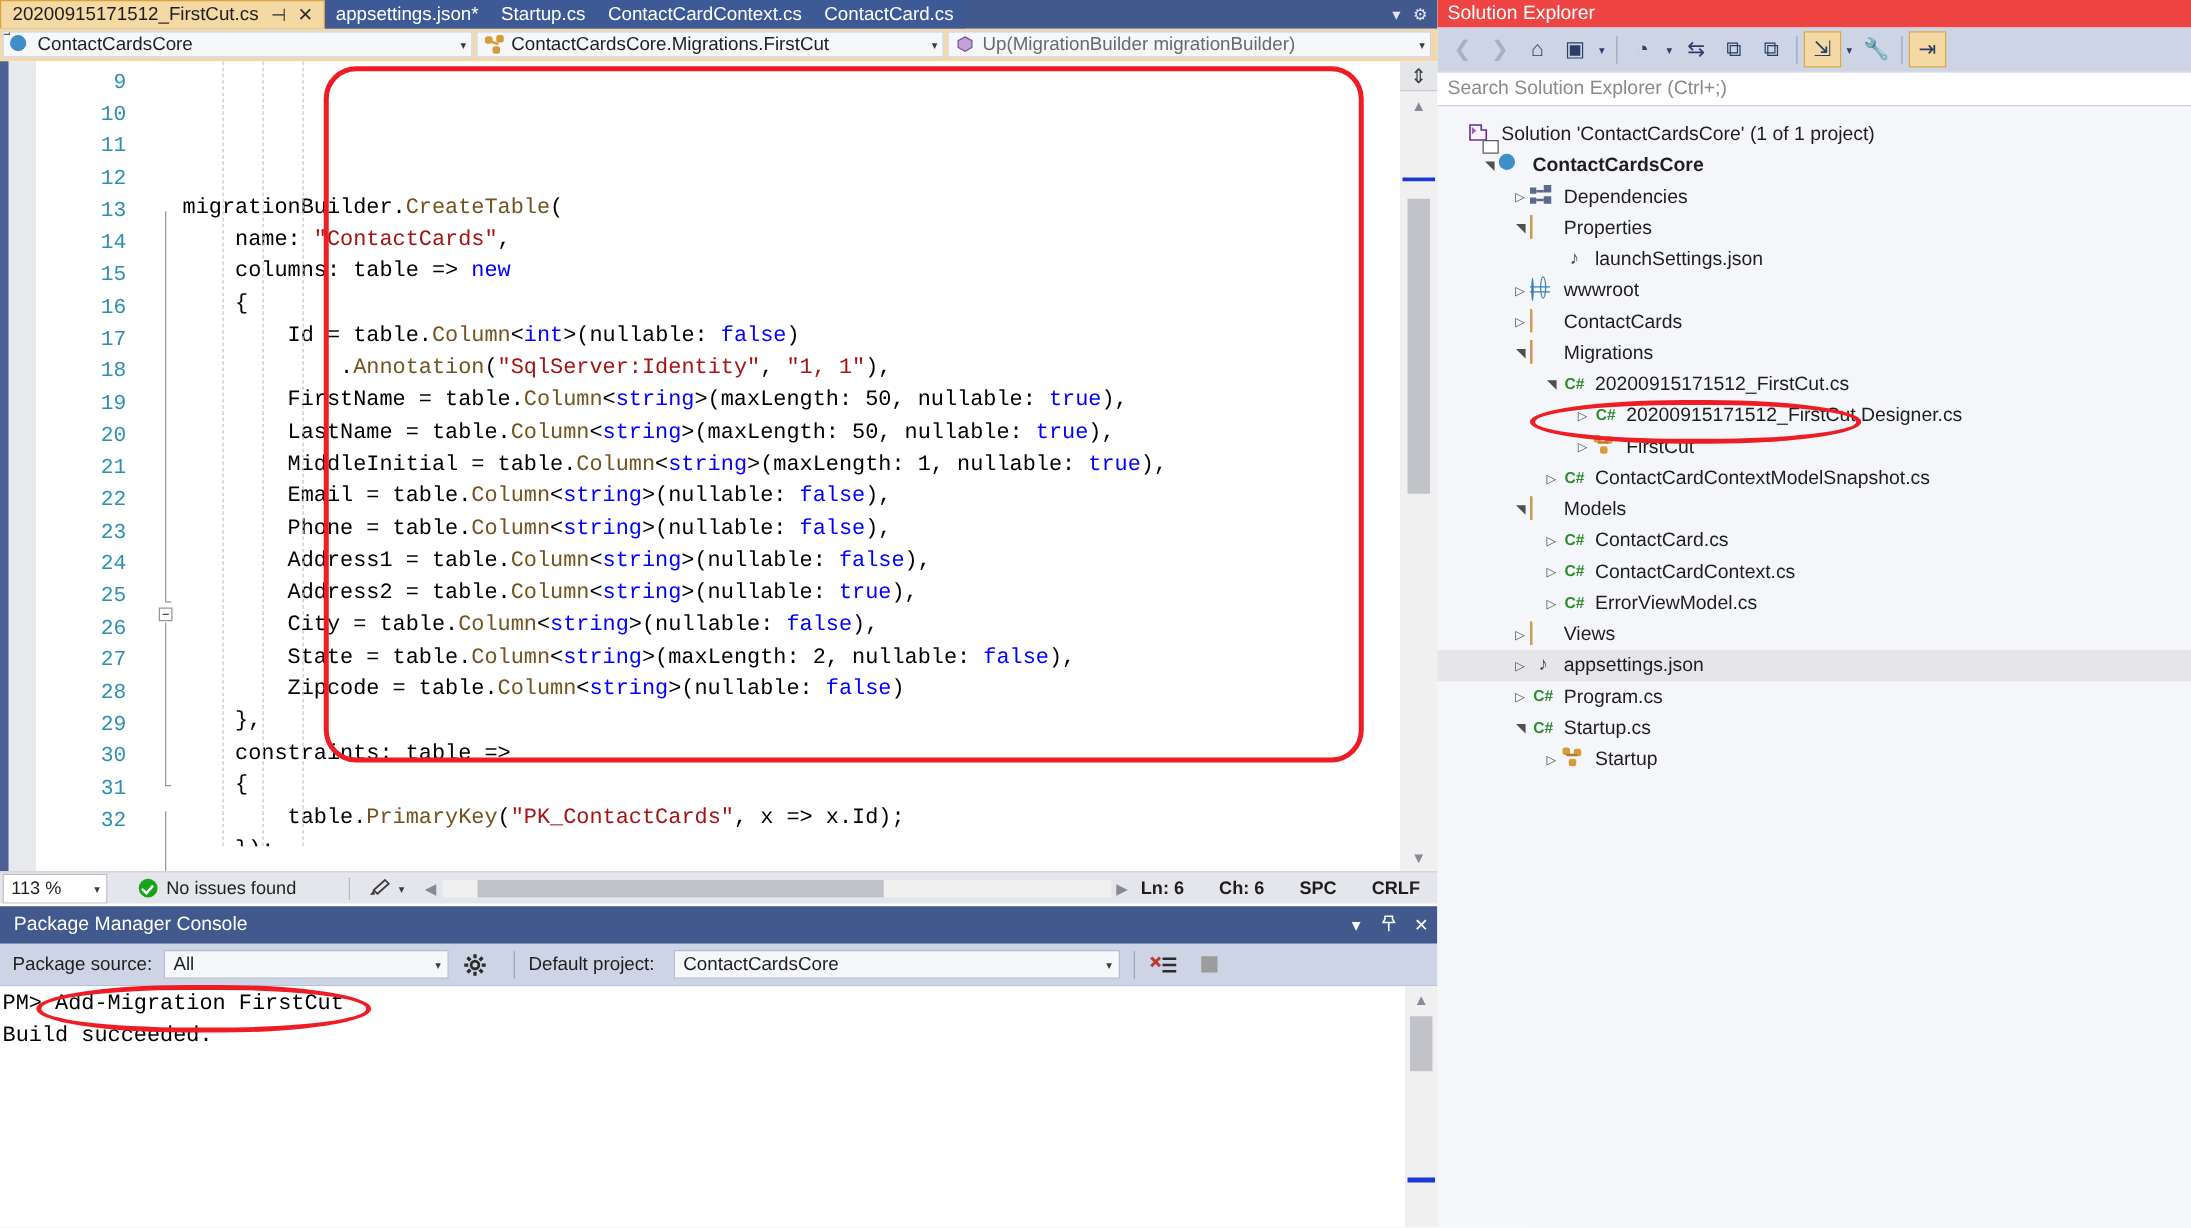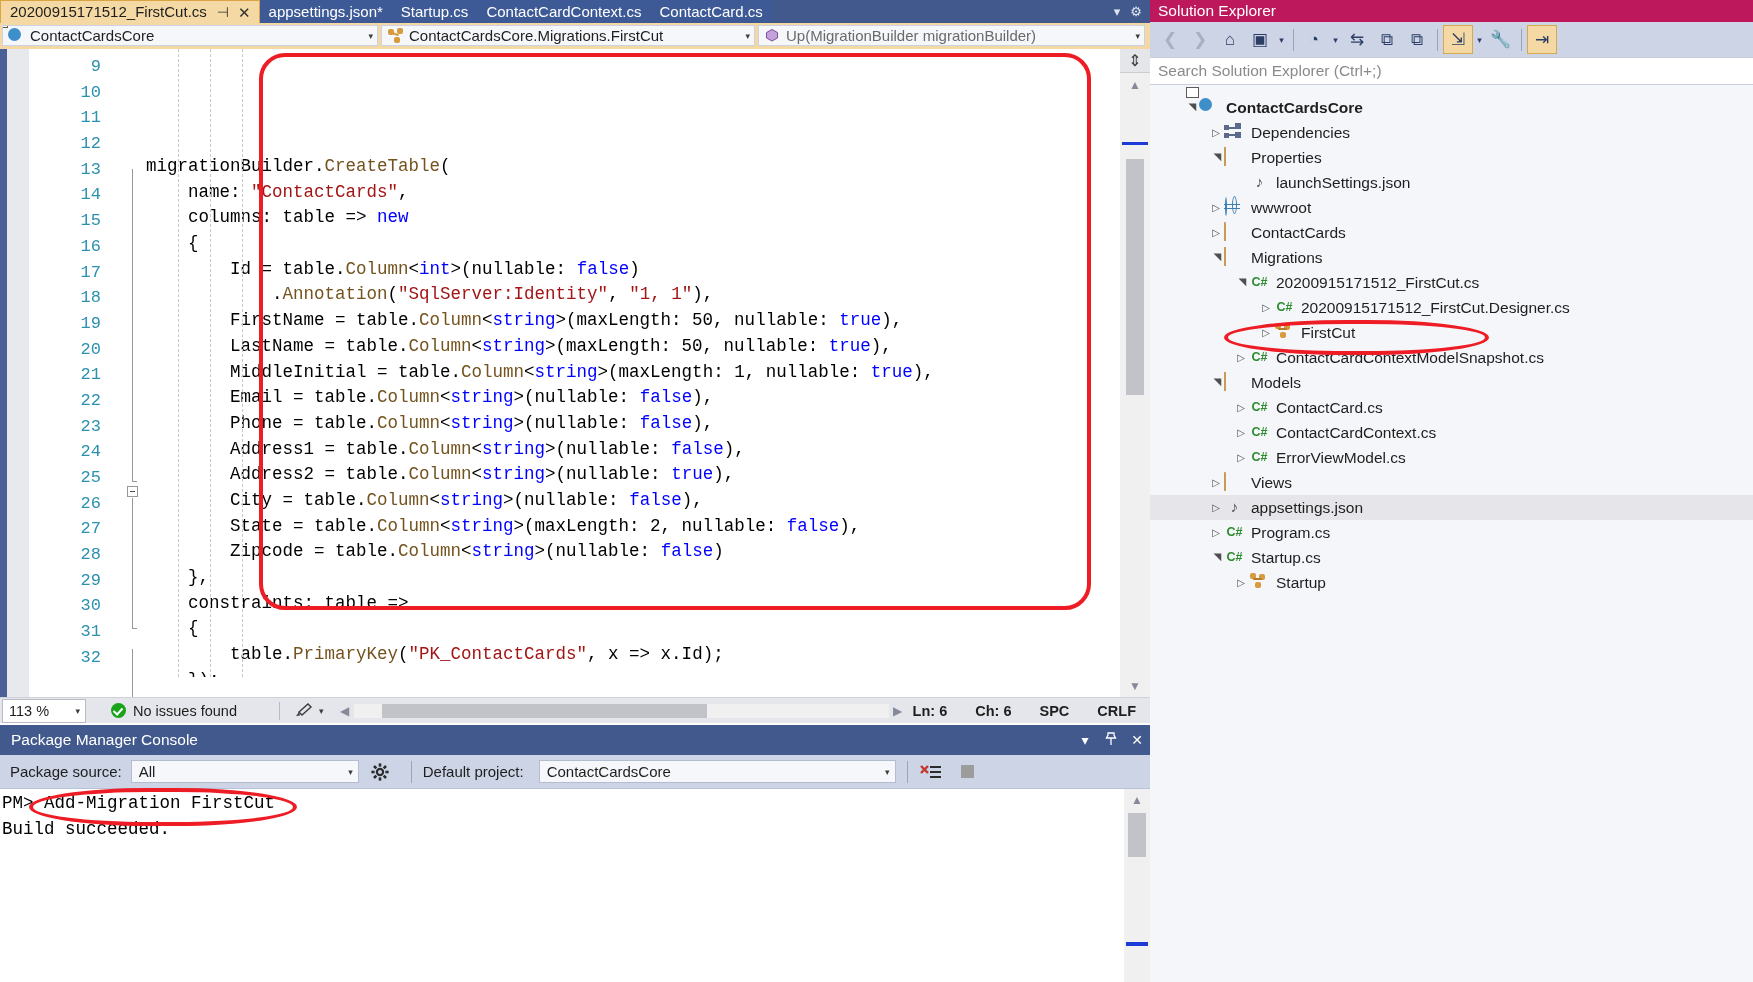--- a/index.html
+++ b/index.html
@@ -283,21 +283,21 @@
   }
   #pmc-mark { position:absolute; right: 2px; bottom: 36px; width: 22px; height: 4px; background:#1a39d6; }
 
   
   #right-col {
     position: absolute; left: 1150px; top: 0;
     width: 603px; height: 982px;
     background: #f5f6fa;
   }
   #se-title {
-    height: 22px; background: #be185d;
+    height: 22px; background: #ef4444;
     display: flex; align-items: center;
     color: #ffffff; font-size: 15.5px;
     padding-left: 8px;
   }
   #se-toolbar {
     height: 35px; background: #ccd4e6;
     display: flex; align-items: center;
     padding: 0 2px 0 5px; gap: 0;
   }
   .tbtn {
@@ -624,20 +624,28 @@
         <div class="tbtn sel" style="font-size: 17px;">⇲</div>
         <div class="tb-caret">▾</div>
         <div class="tbtn" style="font-size: 17px;">🔧</div>
         <div class="tb-div"></div>
         <div class="tbtn sel" style="font-size: 17px;">⇥</div>
       </div>
     <div id="se-search">
       <span>Search Solution Explorer (Ctrl+;)</span>
     </div>
     <div id="se-tree">
+        <div class="trow" style="padding-left: 8px;">
+          <span class="expander"></span>
+          <span class="tico"><svg width="19" height="16" viewBox="0 0 19 16">
+              <path d="M2 2 h9 v4 h4 v8 h-13 z" fill="none" stroke="#6b2f8f" stroke-width="1.3"></path>
+              <path d="M3.5 3.5 L7 6.5 L3.5 9.5 Z" fill="#a05ec9"></path>
+            </svg></span>
+          <span class="tlabel">Solution 'ContactCardsCore' (1 of 1 project)</span>
+        </div>
         <div class="trow" style="padding-left: 33px;">
           <span class="expander" style="transform: rotate(-90deg); display: inline-block;">◢</span>
           <span class="tico"><span class="vs-proj-ico"><span class="gl"></span><span class="sq"></span></span></span>
           <span class="tlabel bold">ContactCardsCore</span>
         </div>
         <div class="trow" style="padding-left: 58px;">
           <span class="expander">▷</span>
           <span class="tico"><span class="deps-ico"><i style="left:0px;top:2px;width:5px;height:5px;"></i><i style="left:0px;top:10px;width:5px;height:5px;"></i><i style="left:11px;top:0px;width:6px;height:6px;"></i><i style="left:11px;top:9px;width:6px;height:6px;"></i><i style="left:5px;top:4px;width:6px;height:1.5px;"></i><i style="left:5px;top:11px;width:6px;height:1.5px;"></i></span></span>
           <span class="tlabel">Dependencies</span>
         </div>

